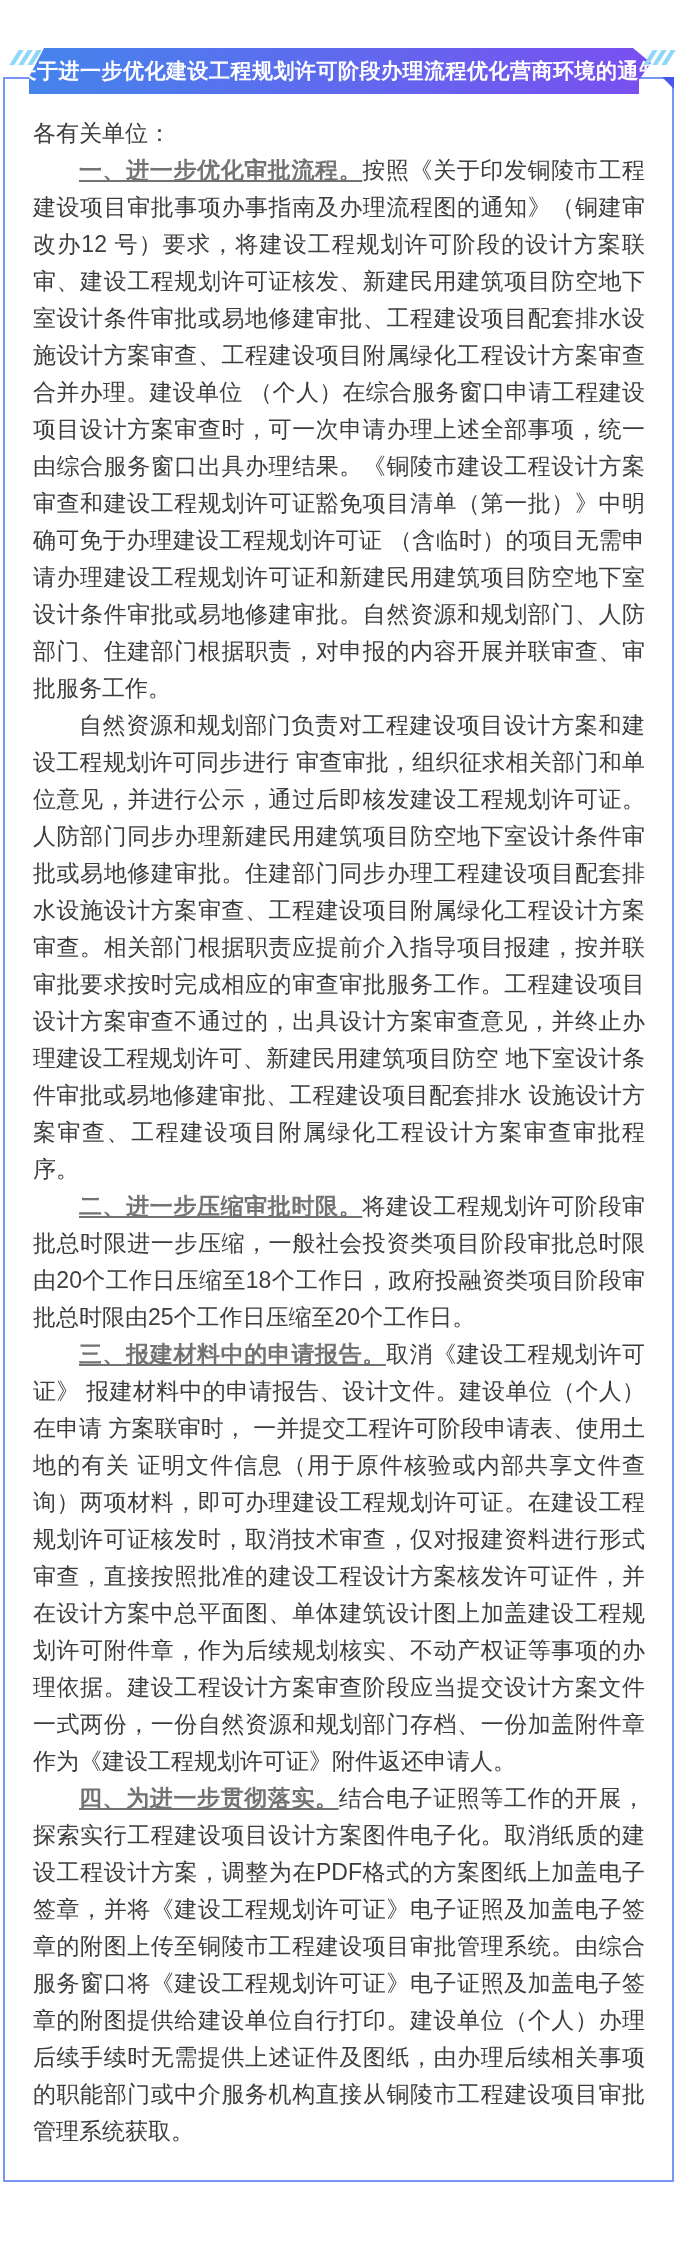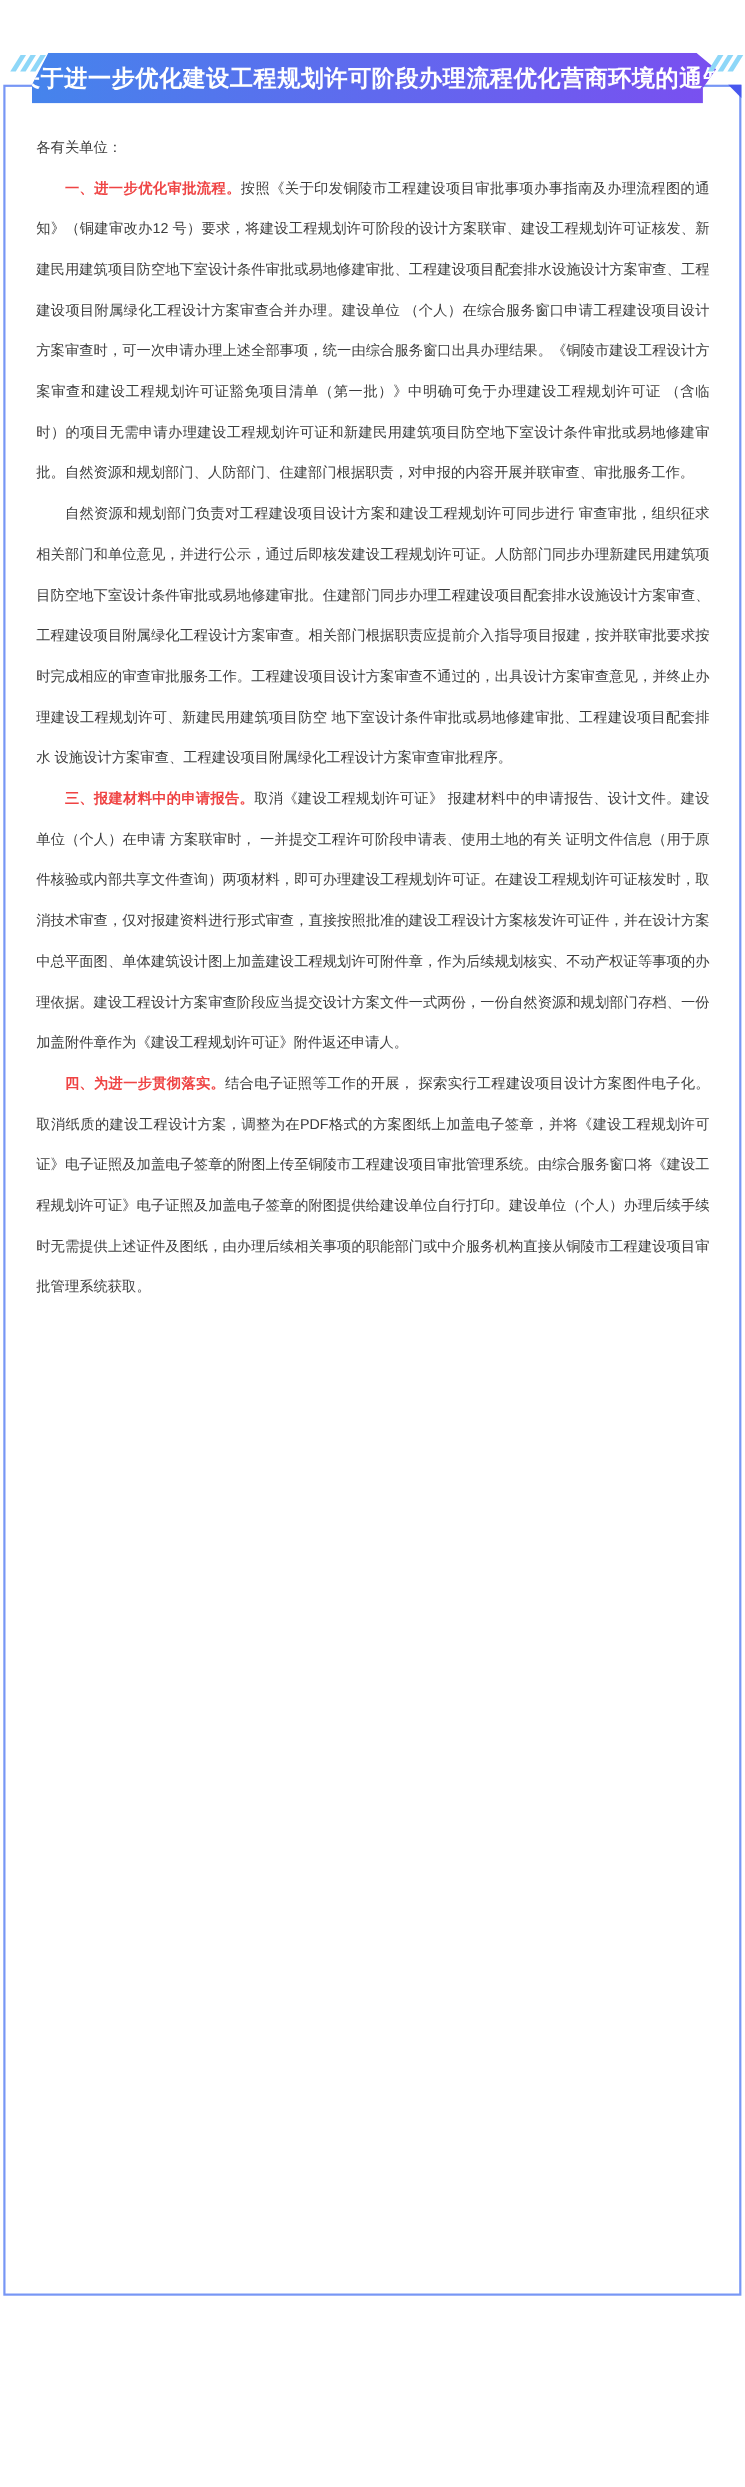--- a/index.html
+++ b/index.html
@@ -73,33 +73,34 @@
   .fold.tr {
     top: -2px;
     right: -2px;
     border-top-width: 12px;
     border-top-style: solid;
     border-left: 12px solid transparent;
   }
   
   .doc p {
     margin: 0;
-    font-size: 13px;
+    font-size: 23px;
     line-height: 37px;
     text-align: justify;
     color: #3d3d3d;
     text-indent: 2em;
     word-break: break-all;
   }
   .doc p.salutation {
     text-indent: 0;
   }
   .doc b.lead {
-    color: #ef4444;
+    color: #737373;
     font-weight: bold;
+    text-decoration: underline;
   }
 </style>
 </head>
 <body>
 
 <div class="page">
 
   <div class="stripes left">
     <div class="stripe" style="background: rgb(142, 215, 248);"></div>
     <div class="stripe" style="background: rgb(142, 215, 248);"></div>
@@ -124,20 +125,23 @@
 
       <p>
         <b class="lead">一、进一步优化审批流程。</b><span>按照《关于印发铜陵市工程建设项目审批事项办事指南及办理流程图的通知》（铜建审改办12 号）要求，将建设工程规划许可阶段的设计方案联审、建设工程规划许可证核发、新建民用建筑项目防空地下室设计条件审批或易地修建审批、工程建设项目配套排水设施设计方案审查、工程建设项目附属绿化工程设计方案审查合并办理。建设单位 （个人）在综合服务窗口申请工程建设项目设计方案审查时，可一次申请办理上述全部事项，统一由综合服务窗口出具办理结果。《铜陵市建设工程设计方案审查和建设工程规划许可证豁免项目清单（第一批）》中明确可免于办理建设工程规划许可证 （含临时）的项目无需申请办理建设工程规划许可证和新建民用建筑项目防空地下室设计条件审批或易地修建审批。自然资源和规划部门、人防部门、住建部门根据职责，对申报的内容开展并联审查、审批服务工作。</span>
       </p>
 
       <p>
         <span>自然资源和规划部门负责对工程建设项目设计方案和建设工程规划许可同步进行 审查审批，组织征求相关部门和单位意见，并进行公示，通过后即核发建设工程规划许可证。人防部门同步办理新建民用建筑项目防空地下室设计条件审批或易地修建审批。住建部门同步办理工程建设项目配套排水设施设计方案审查、工程建设项目附属绿化工程设计方案审查。相关部门根据职责应提前介入指导项目报建，按并联审批要求按时完成相应的审查审批服务工作。工程建设项目设计方案审查不通过的，出具设计方案审查意见，并终止办理建设工程规划许可、新建民用建筑项目防空 地下室设计条件审批或易地修建审批、工程建设项目配套排水 设施设计方案审查、工程建设项目附属绿化工程设计方案审查审批程序。</span>
       </p>
 
 
+      <p>
+        <b class="lead">二、进一步压缩审批时限。</b><span>将建设工程规划许可阶段审批总时限进一步压缩，一般社会投资类项目阶段审批总时限由20个工作日压缩至18个工作日，政府投融资类项目阶段审批总时限由25个工作日压缩至20个工作日。</span>
+      </p>
 
       <p>
         <b class="lead">三、报建材料中的申请报告。</b><span>取消《建设工程规划许可证》 报建材料中的申请报告、设计文件。建设单位（个人）在申请 方案联审时， 一并提交工程许可阶段申请表、使用土地的有关 证明文件信息（用于原件核验或内部共享文件查询）两项材料，即可办理建设工程规划许可证。在建设工程规划许可证核发时，取消技术审查，仅对报建资料进行形式审查，直接按照批准的建设工程设计方案核发许可证件，并在设计方案中总平面图、单体建筑设计图上加盖建设工程规划许可附件章，作为后续规划核实、不动产权证等事项的办理依据。建设工程设计方案审查阶段应当提交设计方案文件一式两份，一份自然资源和规划部门存档、一份加盖附件章作为《建设工程规划许可证》附件返还申请人。</span>
       </p>
 
       <p>
         <b class="lead">四、为进一步贯彻落实。</b><span>结合电子证照等工作的开展， 探索实行工程建设项目设计方案图件电子化。取消纸质的建设工程设计方案，调整为在PDF格式的方案图纸上加盖电子签章，并将《建设工程规划许可证》电子证照及加盖电子签章的附图上传至铜陵市工程建设项目审批管理系统。由综合服务窗口将《建设工程规划许可证》电子证照及加盖电子签章的附图提供给建设单位自行打印。建设单位（个人）办理后续手续时无需提供上述证件及图纸，由办理后续相关事项的职能部门或中介服务机构直接从铜陵市工程建设项目审批管理系统获取。</span>
       </p>
 
     </div>

